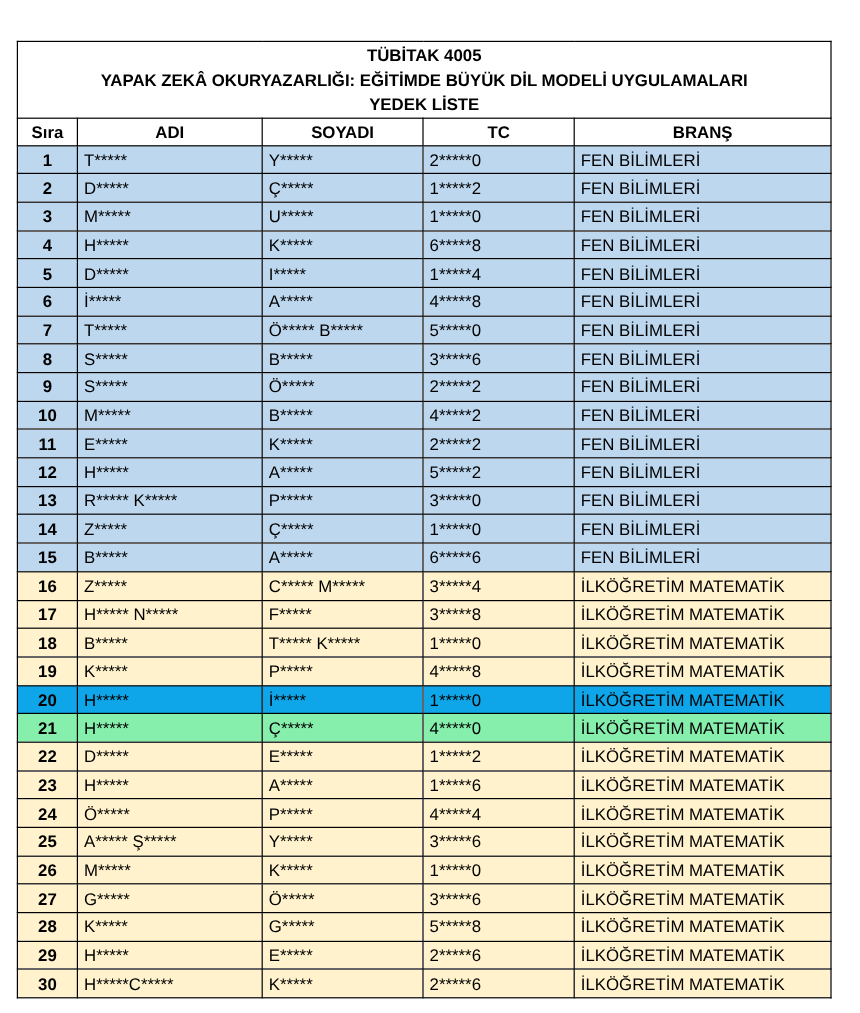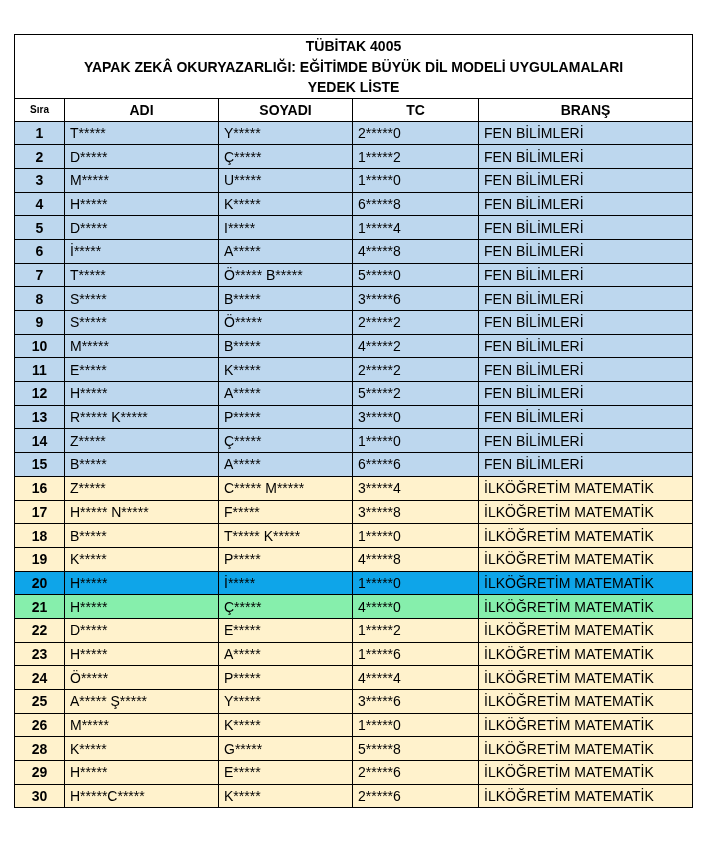--- a/index.html
+++ b/index.html
@@ -49,21 +49,21 @@
       background: #ffffff;
     }
     .title-line { display: block; }
     .head-row th {
       height: 22px;
       font-weight: bold;
       text-align: center;
       background: #ffffff;
       padding: 0;
     }
-    .head-row th.sira-h { font-size: 10px; margin-left: 16px; }
+    .head-row th.sira-h { font-size: 14px; margin-left: 16px; }
     tr.data-row td {
       height: 22.7px;
       padding-top: 0;
       padding-bottom: 0;
     }
     td.sira {
       text-align: center;
       font-weight: bold;
       padding: 0;
     }
@@ -273,20 +273,27 @@
           <td class="txt">3*****6</td>
           <td class="txt">İLKÖĞRETİM MATEMATİK</td>
         </tr>
         <tr class="data-row" style="background: rgb(255, 242, 204);">
           <td class="sira">26</td>
           <td class="txt">M*****</td>
           <td class="txt">K*****</td>
           <td class="txt">1*****0</td>
           <td class="txt">İLKÖĞRETİM MATEMATİK</td>
         </tr>
+        <tr class="data-row" style="background: rgb(255, 242, 204);">
+          <td class="sira">27</td>
+          <td class="txt">G*****</td>
+          <td class="txt">Ö*****</td>
+          <td class="txt">3*****6</td>
+          <td class="txt">İLKÖĞRETİM MATEMATİK</td>
+        </tr>
         <tr class="data-row" style="background: rgb(255, 242, 204); margin-top: 44px;">
           <td class="sira">28</td>
           <td class="txt">K*****</td>
           <td class="txt">G*****</td>
           <td class="txt">5*****8</td>
           <td class="txt">İLKÖĞRETİM MATEMATİK</td>
         </tr>
         <tr class="data-row" style="background: rgb(255, 242, 204); padding-left: 42px;">
           <td class="sira">29</td>
           <td class="txt">H*****</td>

